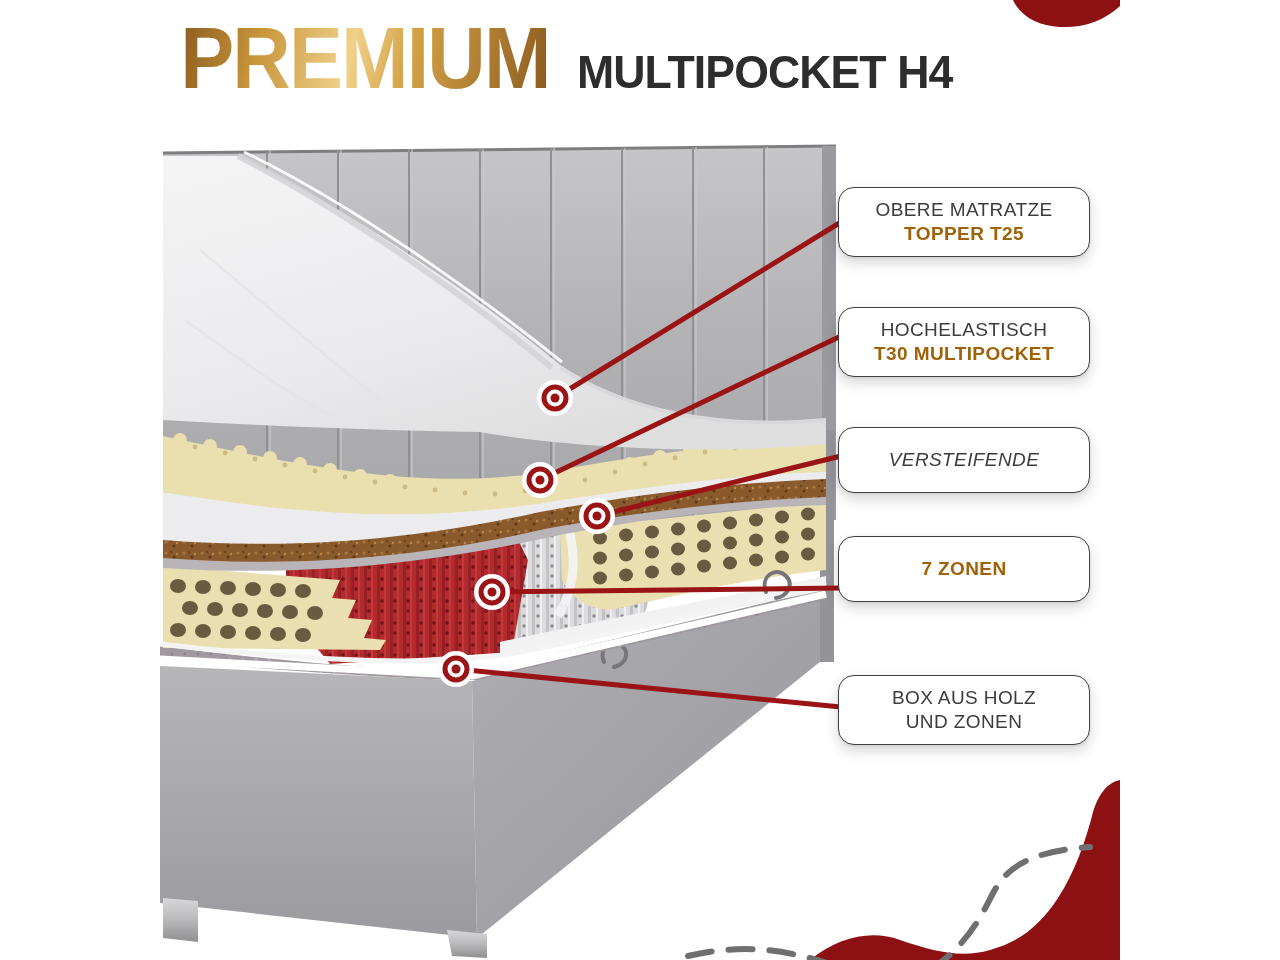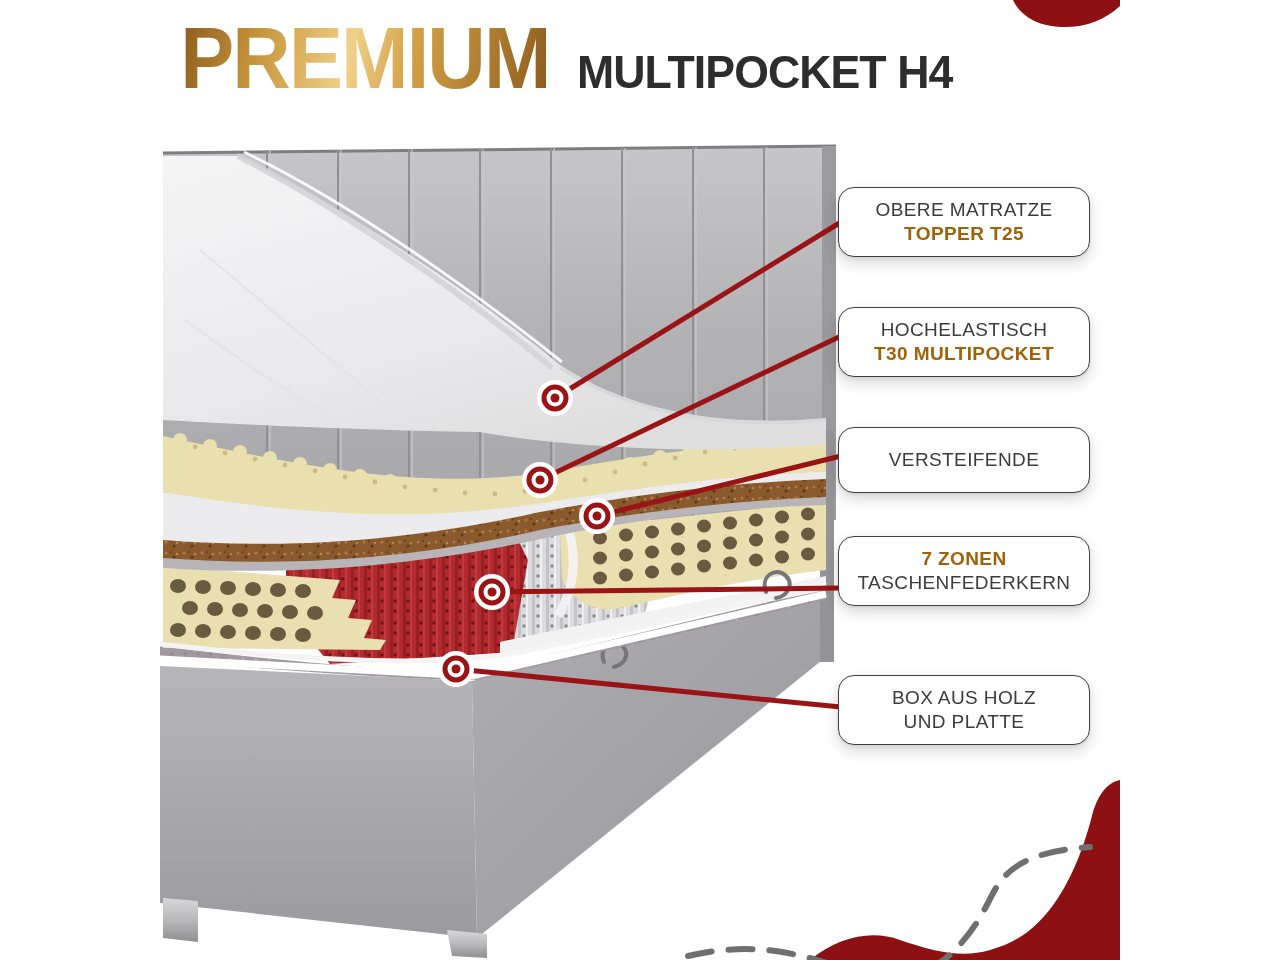--- a/index.html
+++ b/index.html
@@ -19,21 +19,21 @@
 
   
   .callout{position:absolute;left:838px;width:252px;background:#ffffff;border:1px solid #404040;
            border-radius:16px;box-shadow:0 6px 14px rgba(0,0,0,.16),0 1px 3px rgba(0,0,0,.08);
            display:flex;flex-direction:column;justify-content:center;align-items:center;
            text-align:center;padding:10px 6px;box-sizing:border-box;z-index:5;}
   .callout .l1,.callout .l2{font-size:19px;line-height:24px;color:#3c3c3c;letter-spacing:.4px;}
   .callout .accent{color:#a16207;font-weight:700;}
   #co1{top:187px;min-height:66px;}
   #co2{top:307px;min-height:66px;}
-  #co3{top:427px;min-height:66px;}
+  #co3{top:427px;min-height:66px;font-style:italic;}
   #co4{top:536px;min-height:66px;}
   #co5{top:675px;min-height:66px;}
 
   svg{position:absolute;left:0;top:0;}
 </style>
 </head>
 <body>
 
 <div class="stage">
 
@@ -334,20 +334,19 @@
 </div>
 <div class="callout" id="co2">
   <span class="l1">HOCHELASTISCH</span>
   <span class="l2 accent">T30 MULTIPOCKET</span>
 </div>
 <div class="callout" id="co3">
   <span class="l1">VERSTEIFENDE</span>
 </div>
 <div class="callout" id="co4">
   <span class="l1 accent">7 ZONEN</span>
-  <span class="l2">TASCHENFEDERKERN</span>
 </div>
 <div class="callout" id="co5">
   <span class="l1">BOX AUS HOLZ</span>
-  <span class="l2">UND PLATTE</span>
+  <span class="l2">UND ZONEN</span>
 </div>
 
 </div>
 
 </body></html>

